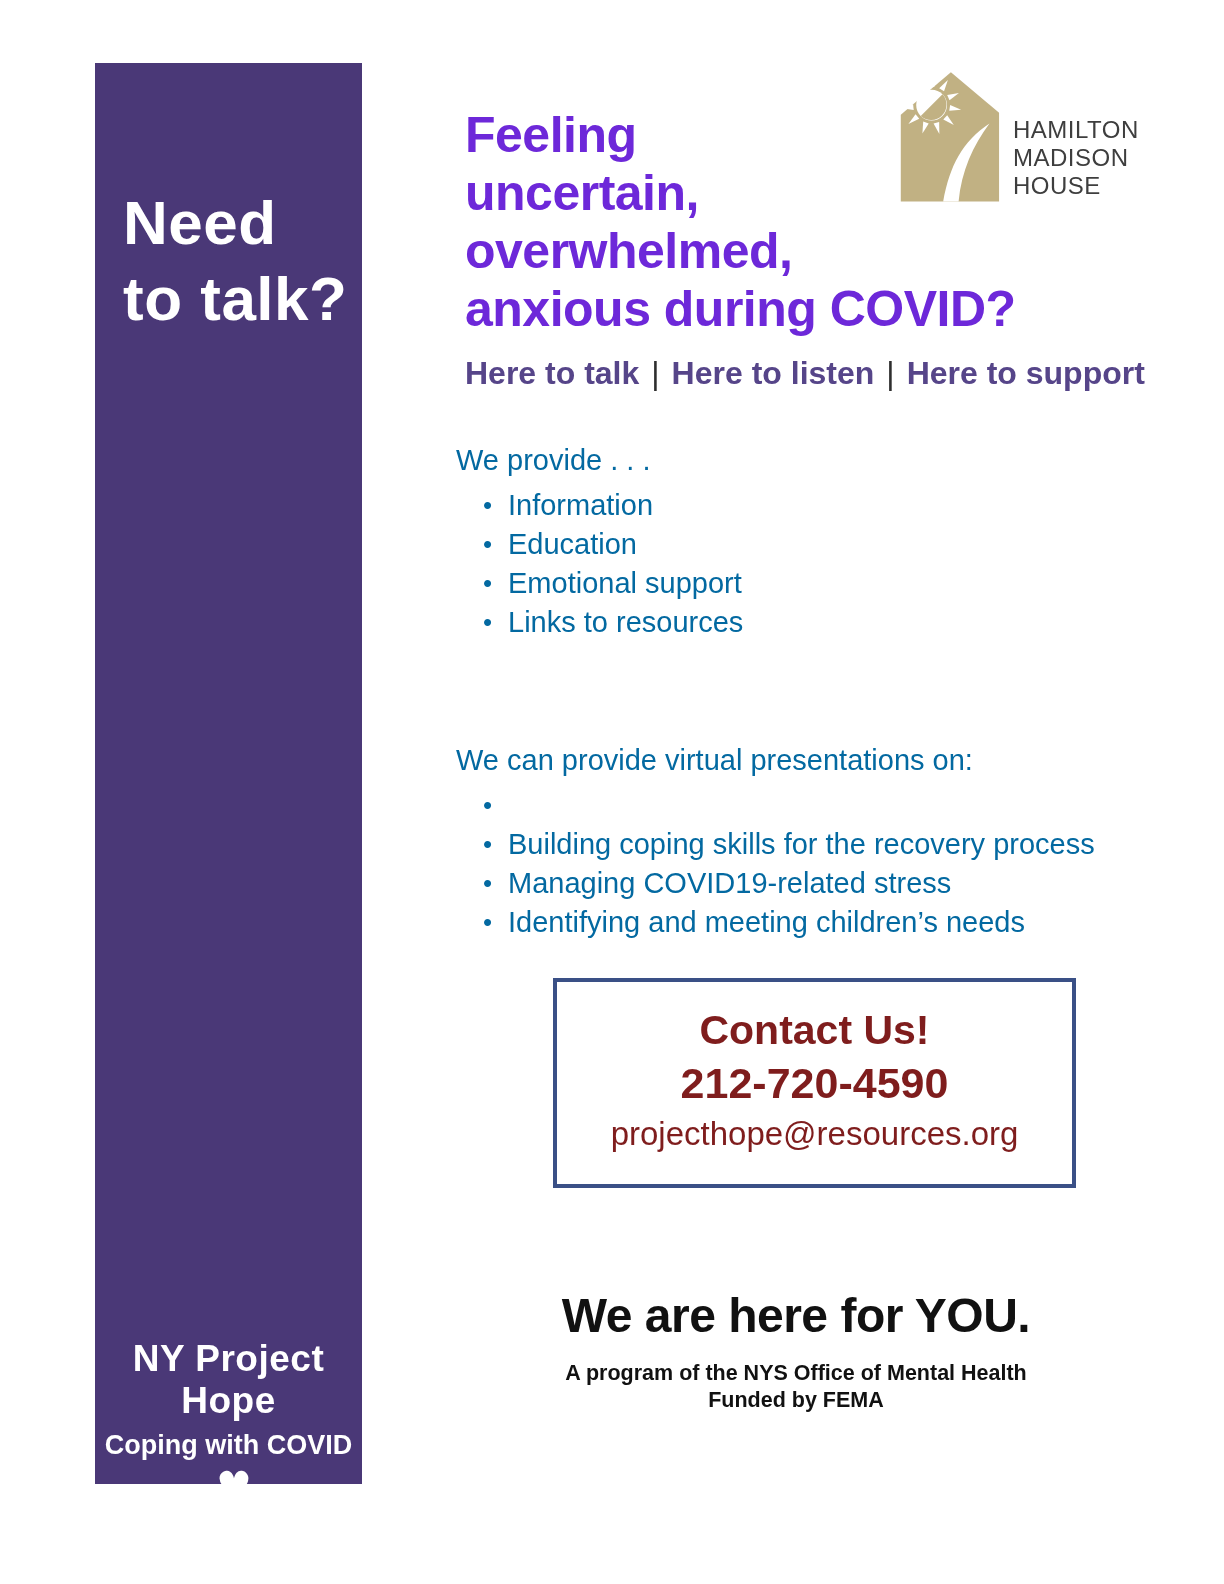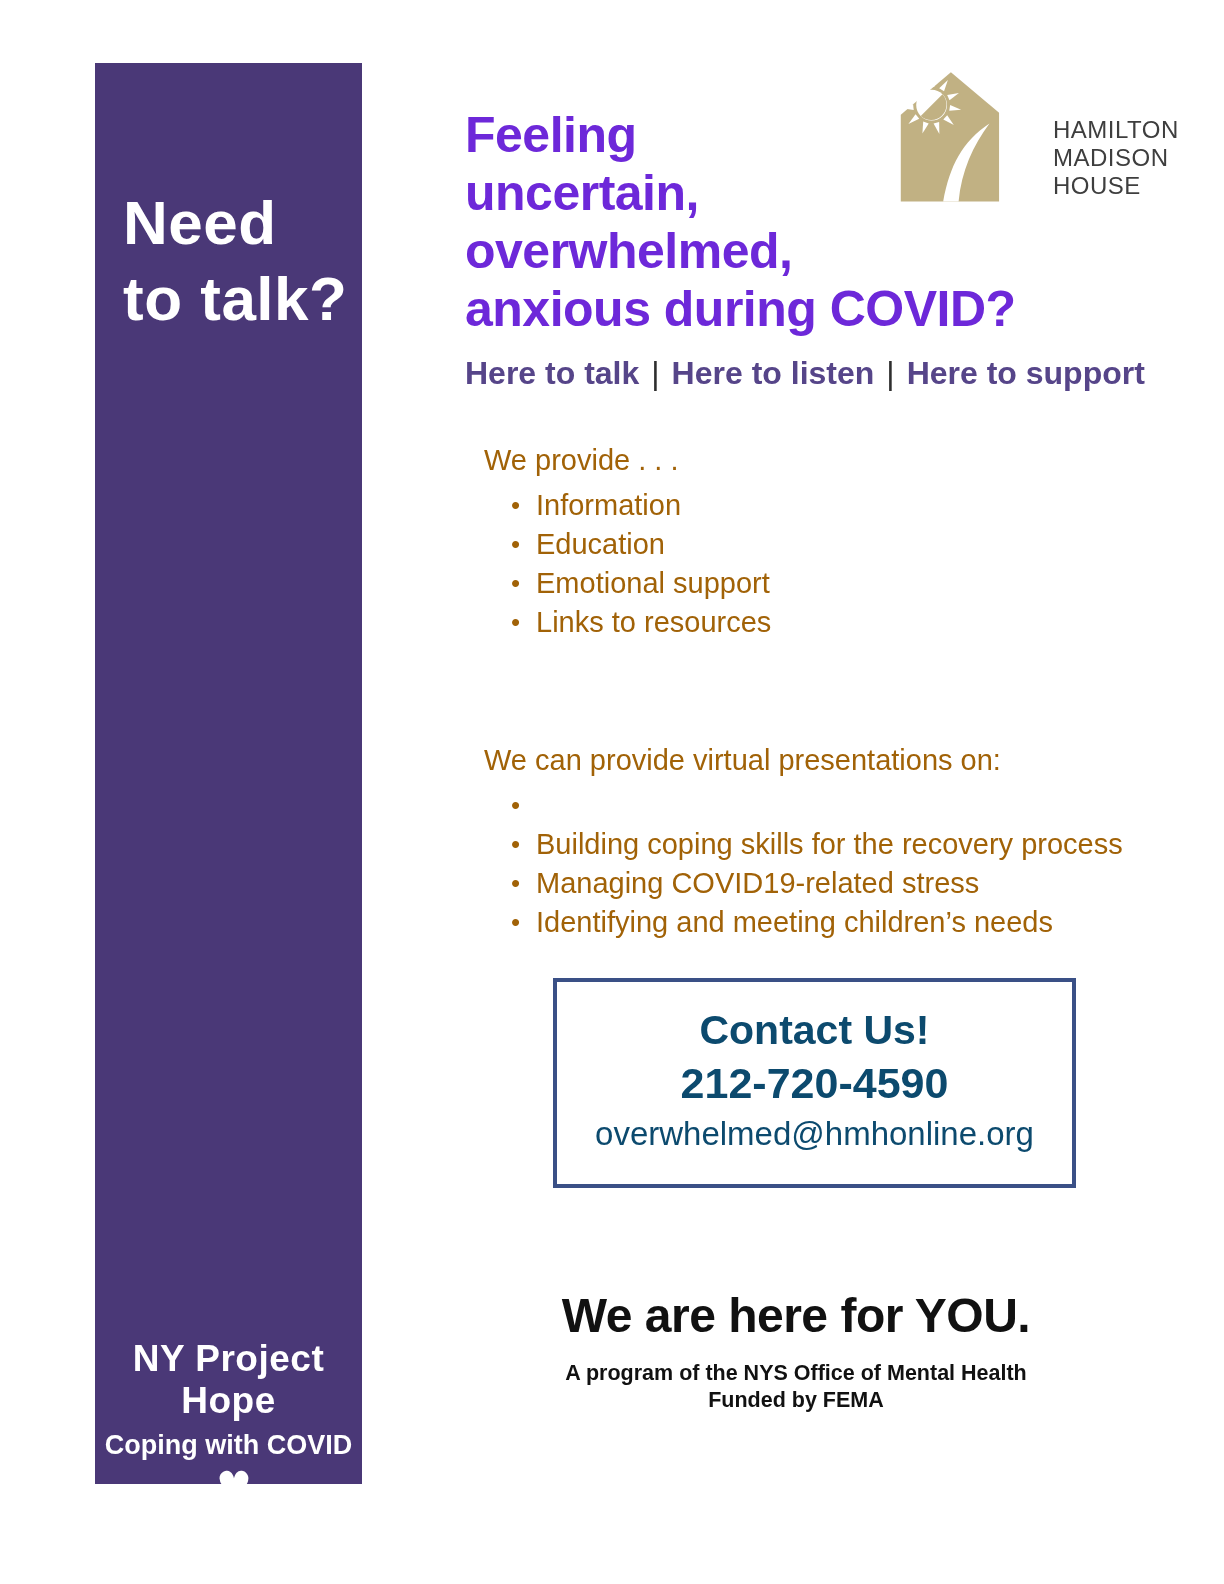--- a/index.html
+++ b/index.html
@@ -80,21 +80,20 @@
     align-items: flex-end;
     gap: 12px;
   }
   .hmh-text {
     font-size: 24px;
     line-height: 28px;
     font-weight: 500;
     letter-spacing: 0.5px;
     color: #3e3e3e;
     padding-bottom: 2px;
-    margin-left: 40px;
   }
 
   
   .headline {
     position: absolute;
     left: 465px; top: 106px;
     font-size: 50px;
     line-height: 58px;
     font-weight: 700;
     color: #6d28d9;
@@ -110,25 +109,25 @@
   }
   .tagline .pipe {
     color: #2e2e2e;
     font-weight: 400;
     margin: 0 12px;
   }
 
   
   .section {
     position: absolute;
-    left: 484px;
+    left: 456px;
     width: 678px;
     font-size: 29px;
     line-height: 38px;
-    color: #a16207;
+    color: #0369a1;
   }
   .section-provide { top: 441px; }
   .section-present { top: 741px; }
   .blist { list-style: none; margin-top: 7px; }
   .blist li {
     display: flex;
     line-height: 39px;
     padding-left: 27px;
   }
   .blist .bullet {
@@ -140,21 +139,21 @@
 
   
   .contact-box {
     position: absolute;
     left: 553px; top: 978px;
     width: 523px; height: 210px;
     border: 4px solid #3a5086;
     background: #ffffff;
     text-align: center;
     padding-top: 22px;
-    color: #0c4a6e;
+    color: #7f1d1d;
   }
   .contact-heading { font-size: 41px; font-weight: 700; line-height: 52px; }
   .contact-phone   { font-size: 43px; font-weight: 700; line-height: 55px; }
   .contact-email   { font-size: 33px; line-height: 46px; }
 
   
   .footer {
     position: absolute;
     left: 460px; top: 1288px;
     width: 672px;
@@ -269,21 +268,21 @@
       <li>
           <span class="bullet">•</span>
           <span>Identifying and meeting children’s needs</span>
         </li>
     </ul>
   </div>
 
   <div class="contact-box">
     <div class="contact-heading">Contact Us!</div>
     <div class="contact-phone">212-720-4590</div>
-    <div class="contact-email">overwhelmed@hmhonline.org</div>
+    <div class="contact-email">projecthope@resources.org</div>
   </div>
 
   <div class="footer">
     <div class="footer-headline">We are here for YOU.</div>
     <div class="footer-program">A program of the NYS Office of Mental Health</div>
     <div class="footer-funding">Funded by FEMA</div>
   </div>
 
 </div>
 

